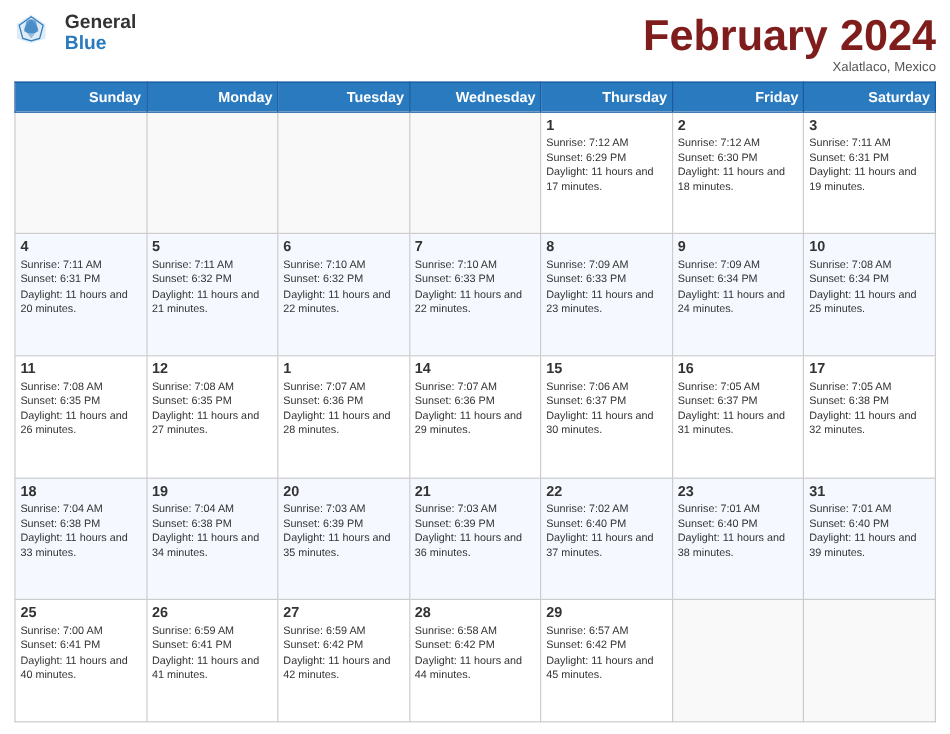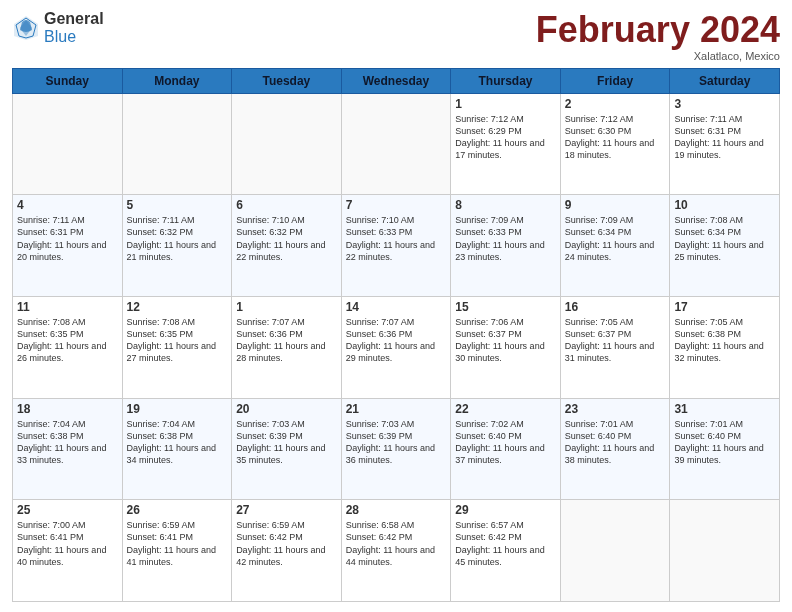--- a/index.html
+++ b/index.html
@@ -18,36 +18,36 @@
       flex-direction: column;
     }
     .header {
       display: flex;
       justify-content: space-between;
       align-items: flex-start;
       margin-bottom: 6px;
     }
     .logo {
       display: flex;
-      align-items: center;
-      gap: 4px;
+      align-items: flex-start;
+      gap: 14px;
     }
     .logo-text {
       display: flex;
       flex-direction: column;
       line-height: 1.1;
     }
     .logo-general {
       font-size: 16px;
       font-weight: bold;
       color: #333;
     }
     .logo-blue {
       font-size: 16px;
-      font-weight: normal;
+      font-weight: bold;
       color: #2a7abf;
     }
     .logo-icon {
       width: 28px;
       height: 28px;
     }
     .title-block {
       text-align: right;
     }
     .main-title {
@@ -62,26 +62,26 @@
     }
     .calendar {
       flex: 1;
       border: 1px solid #ccc;
       border-collapse: collapse;
       width: 100%;
       table-layout: fixed;
     }
     .calendar th {
       background: #2a7abf;
-      color: #0f172a;
+      color: #ffffff;
       font-size: 12px;
       font-weight: bold;
       padding: 5px 4px;
       border: 1px solid #1a5a9f;
-      text-align: center;
+      text-align: right;
     }
     .calendar td {
       border: 1px solid #ccc;
       vertical-align: top;
       padding: 3px 4px;
       font-size: 9.5px;
       color: #333;
       height: 88px;
     }
     .calendar td.empty {

